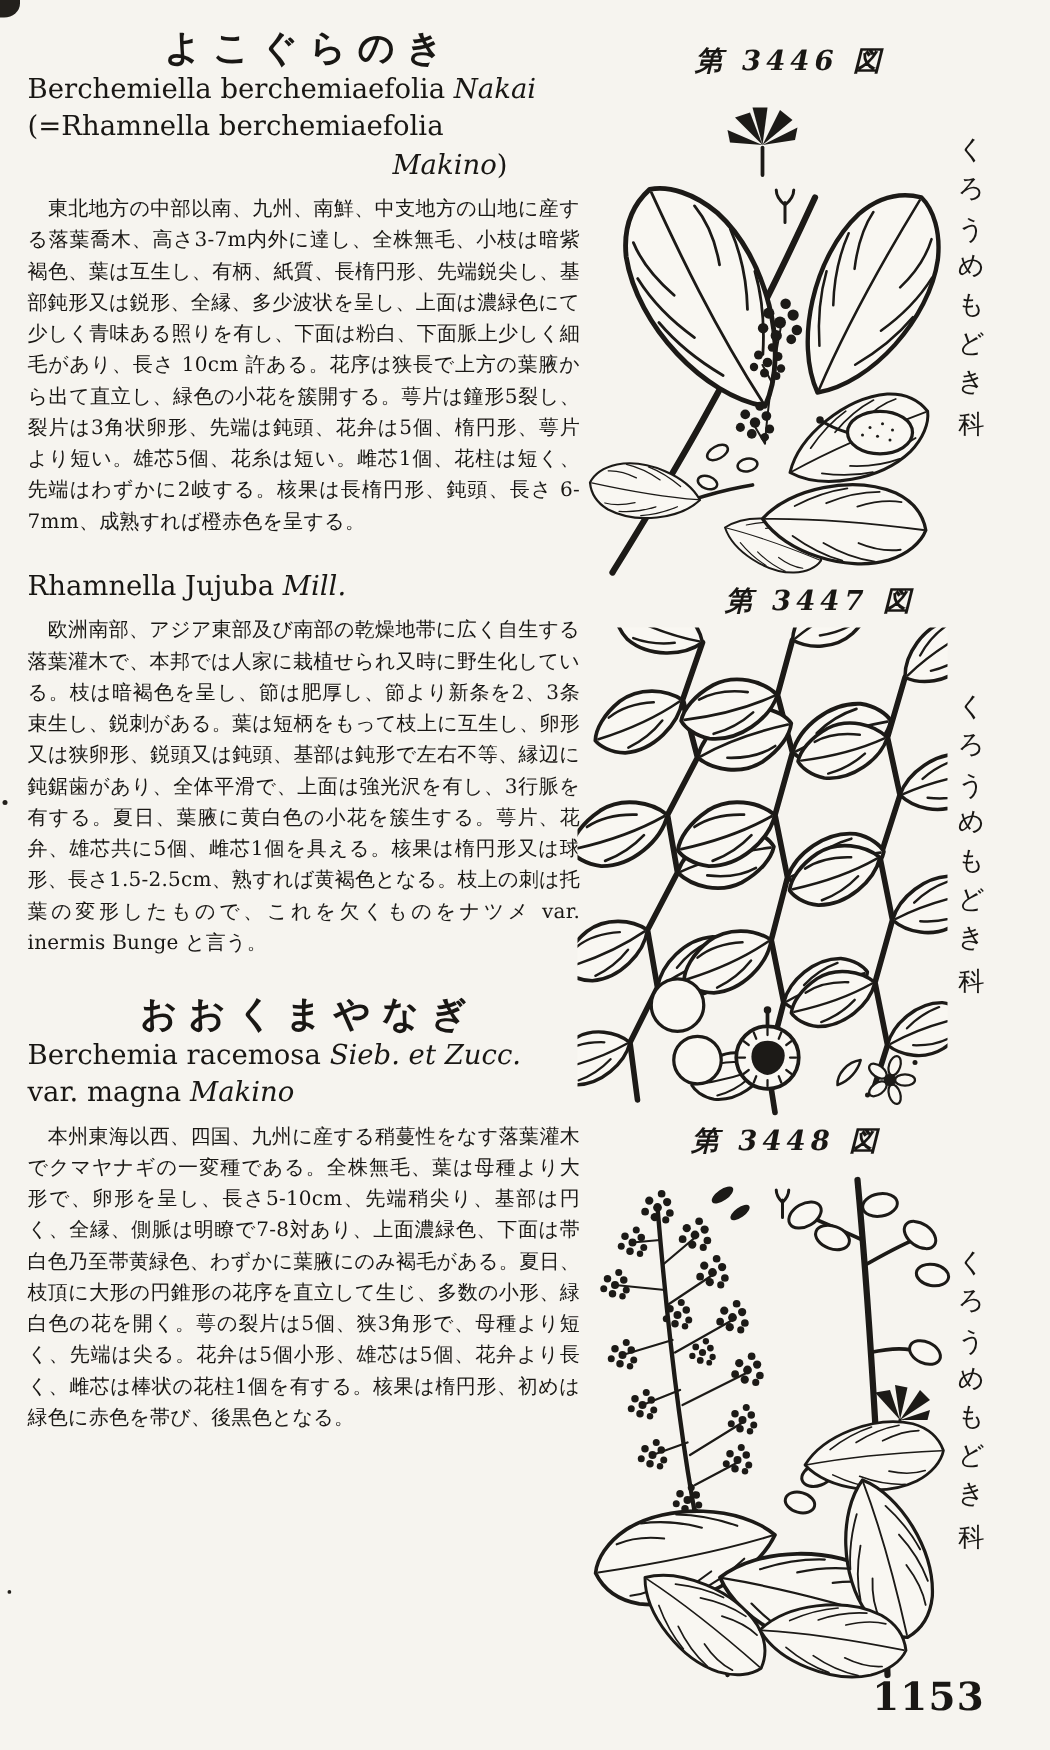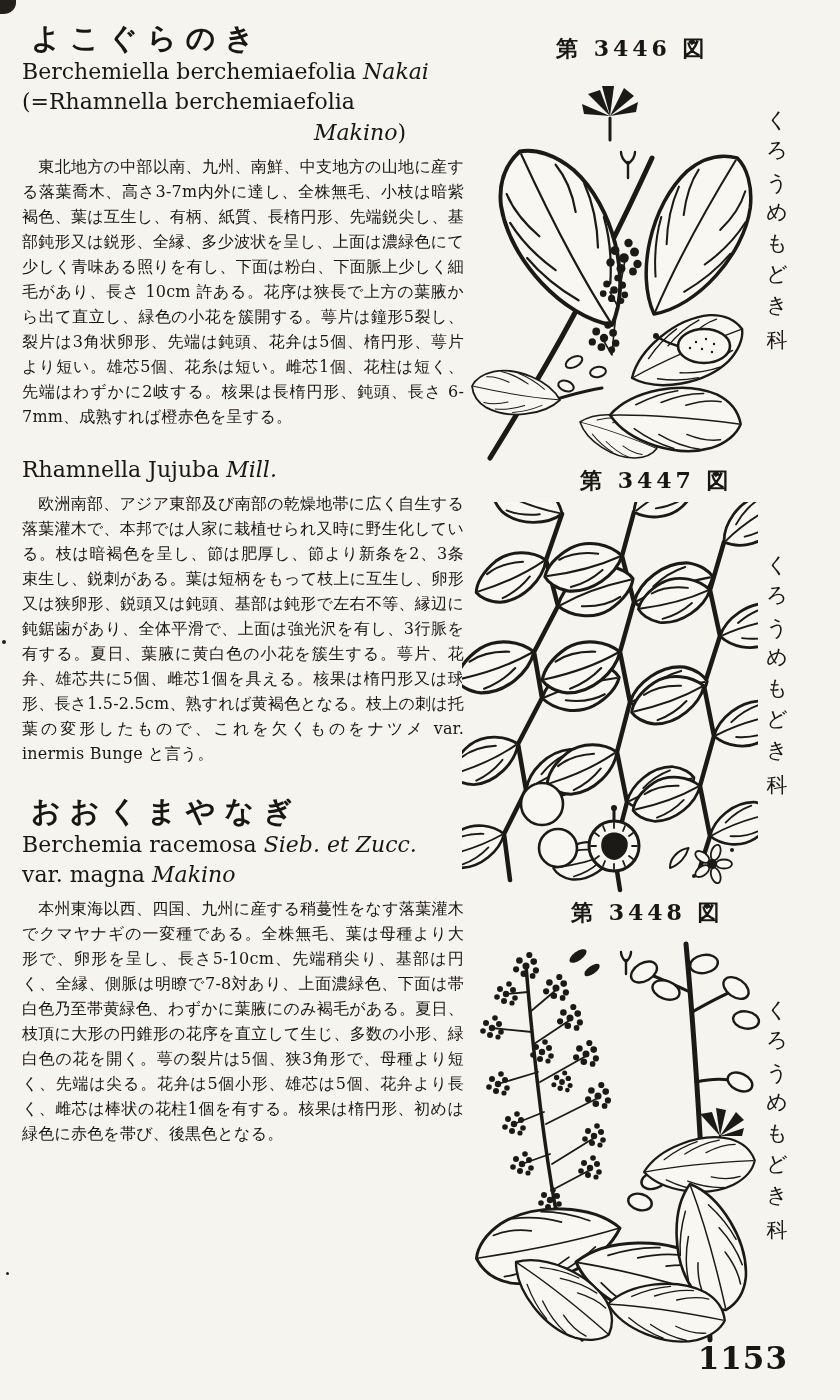--- a/index.html
+++ b/index.html
@@ -5,36 +5,36 @@
   html,body{margin:0;padding:0;}
   .page{
     position:relative;width:840px;height:1400px;
     background:#f6f4ef;overflow:hidden;
     font-family:"DejaVu Serif","Liberation Serif",serif;
     color:#191714;
   }
   
   .left-col{position:absolute;left:22px;top:20px;width:442px;}
   .entry-title{
-    font-size:29px;font-weight:bold;
+    font-size:29px;font-weight:bold;text-align:center;
     letter-spacing:9px;margin:0;padding-left:9px;line-height:1.25;
   }
   .latin{font-size:22px;text-align:left;line-height:1.28;margin:2px 0 0;}
   .latin .it{font-style:italic;}
   .latin-right{text-align:right;padding-right:58px;}
   .entry-body{
     font-size:16px;line-height:25px;text-align:justify;
     margin:7px 0 0;letter-spacing:0.2px;
   }
   .entry{margin:0;}
   .entry+.entry{margin-top:27px;}
   
   .fig-caption{
     position:absolute;font-size:22px;font-weight:bold;
-    letter-spacing:4px;white-space:nowrap;
+    letter-spacing:4px;white-space:nowrap;font-style:italic;
   }
   .fig-svg{position:absolute;}
   .family-label{
     position:absolute;writing-mode:vertical-rl;text-orientation:upright;
     font-size:21px;letter-spacing:7px;white-space:nowrap;
   }
   .page-number{
     position:absolute;top:1340px;right:52px;
     font-size:31px;font-weight:bold;letter-spacing:1px;
   }
@@ -221,21 +221,21 @@
       <ellipse class="wt" style="stroke-width:1.8" transform="rotate(216)" cx="12" cy="0" rx="8" ry="4.5"></ellipse>
       <ellipse class="wt" style="stroke-width:1.8" transform="rotate(288)" cx="12" cy="0" rx="8" ry="4.5"></ellipse>
       <circle class="dk" cx="0" cy="0" r="5"></circle>
       <circle class="dk" cx="20" cy="-14" r="2"></circle>
         <circle class="dk" cx="-18" cy="12" r="2"></circle>
     </g>
     <path class="lf" style="stroke-width:2" transform="translate(208,366) rotate(-30)" d="M0,0 C4,-8 16,-12 26,-8 C20,-2 10,2 0,0 Z"></path>
   </svg>
   <div class="family-label" style="left:763px;top:540px;">くろうめもどき科</div>
 
-  <div class="fig-caption" style="left:571px;top:898px;">第 3448 図</div>
+  <div class="fig-caption" style="left:553px;top:898px;">第 3448 図</div>
   <svg class="fig-svg" style="left:458px;top:932px;" width="304" height="412" viewBox="0 0 304 412">
 
     <path class="st" style="stroke-width:5" d="M228,12 C238,120 246,260 252,408"></path>
     <path class="st" style="stroke-width:3" d="M232,60 C210,50 196,44 186,40 M234,80 C252,70 266,62 278,58 M238,150 C256,146 268,146 280,150 M244,250 C226,244 212,242 200,246"></path>
 
     <path class="st" style="stroke-width:3.5" d="M102,300 C86,220 76,130 68,34 M102,300 C112,340 118,375 124,408"></path>
     <g class="st" style="stroke-width:1.8">
       <path d="M70,60 L48,62 M72,80 L98,58 M74,100 L34,96 M76,112 L112,88 M80,140 L40,152 M82,150 L128,124 M86,180 L56,192 M88,192 L140,166 M92,222 L64,232 M94,232 L136,206 M98,262 L92,268 M98,256 L132,238"></path>
     </g>
 

